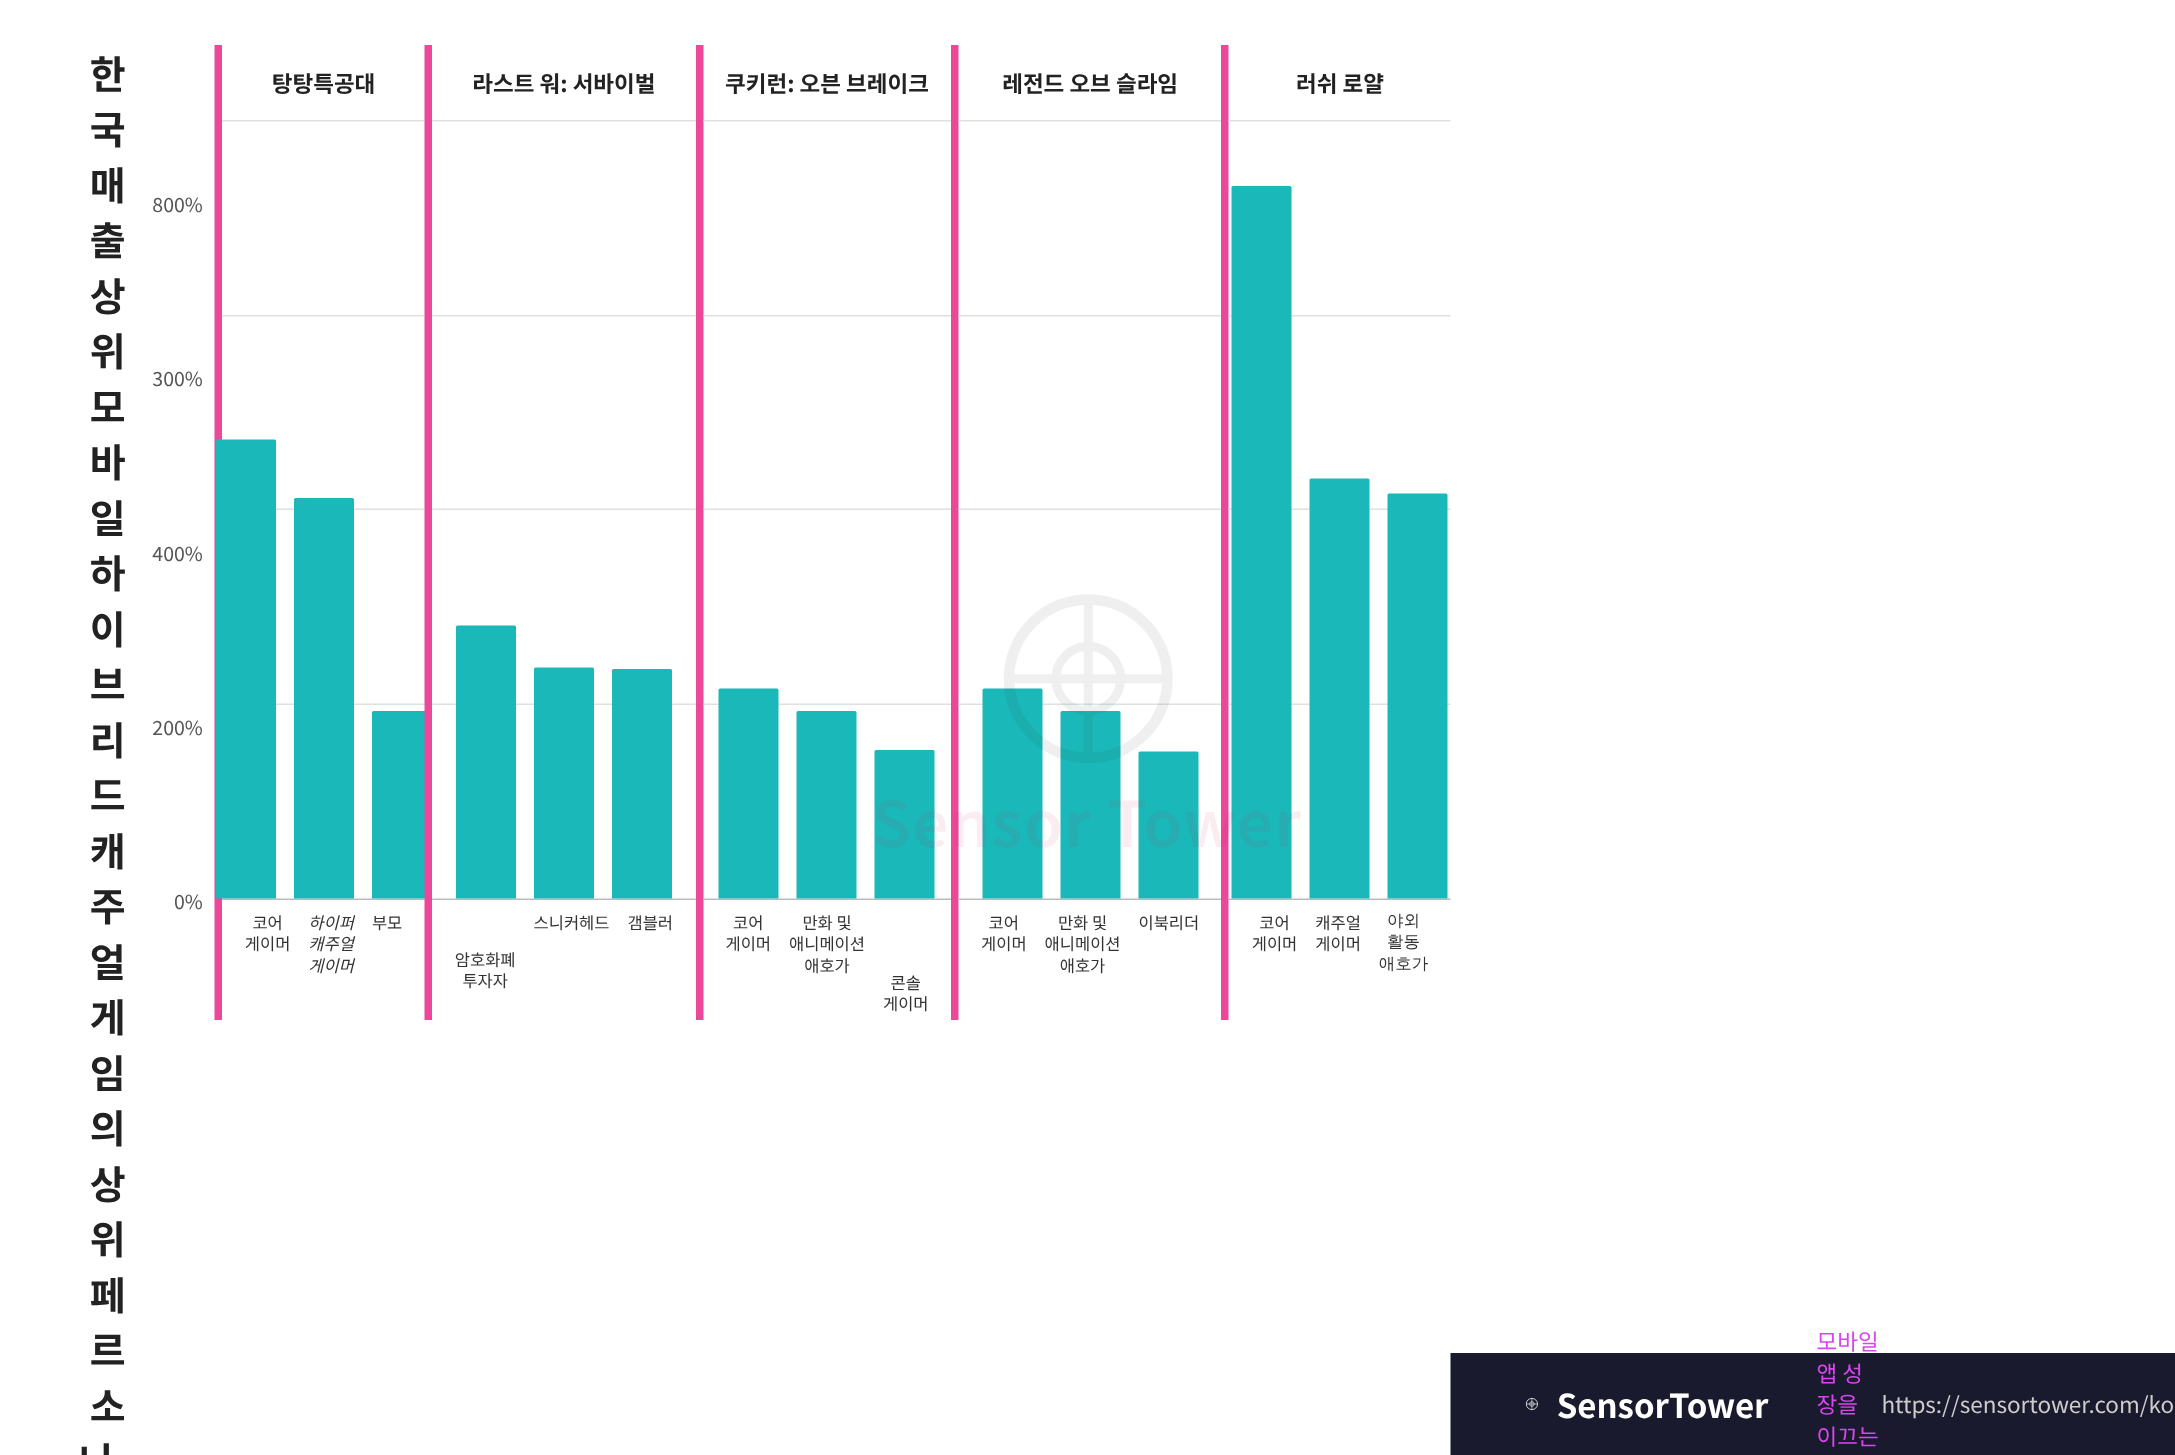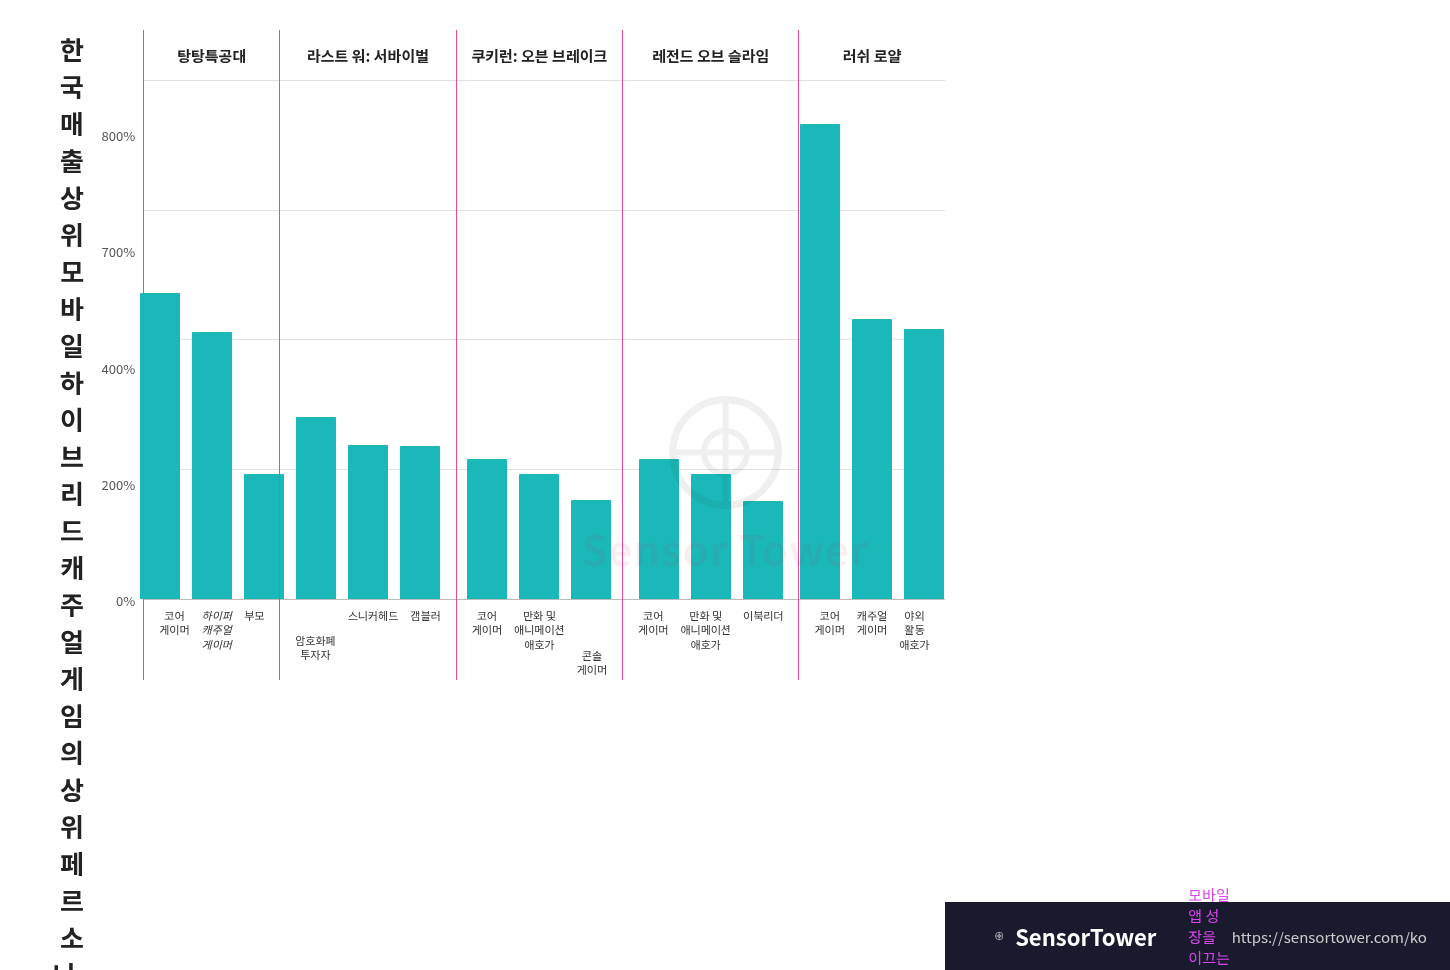--- a/index.html
+++ b/index.html
@@ -57,21 +57,21 @@
     .charts-grid {
       display: flex;
       flex-direction: row;
       flex: 1;
       gap: 0;
     }
     .chart-section {
       flex: 1;
       display: flex;
       flex-direction: column;
-      border-left: 1px solid #ec4899;
+      border-left: 5px solid #ec4899;
       position: relative;
     }
     .chart-title {
       text-align: center;
       font-size: 15px;
       font-weight: 700;
       color: #222;
       height: 50px;
       display: flex;
       align-items: center;
@@ -211,21 +211,21 @@
 
 <div class="main-container">
   <div class="page-title">한국 매출 상위 모바일 하이브리드 캐주얼 게임의 상위 페르소나 - 일반 인구 대비(%)</div>
 
   <div class="charts-area">
 
     <div class="y-axis-area">
       <div class="y-axis-labels">
 
       <span class="y-label">800%</span>
-          <span class="y-label">700%</span>
+          <span class="y-label">300%</span>
           <span class="y-label">400%</span>
           <span class="y-label">200%</span>
           <span class="y-label">0%</span>
         </div>
     </div>
 
     <div class="charts-grid">
 
     <div class="chart-section">
           <div class="chart-title">탕탕특공대</div>
@@ -357,21 +357,21 @@
                 <div class="bar" style="height: 280px;"></div>
               </div>
               <div class="bar-wrapper">
                 <div class="bar" style="height: 270px;"></div>
               </div>
             </div>
           </div>
           <div class="x-labels-area">
             <div class="bar-label" style="max-width: 55px;">코어<br>게이머</div>
             <div class="bar-label" style="max-width: 55px;">캐주얼<br>게이머</div>
-            <div class="bar-label" style="max-width: 55px;">야외 활동<br>애호가</div>
+            <div class="bar-label" style="max-width: 55px; font-family: Liberation Mono, monospace;">야외 활동<br>애호가</div>
           </div>
         </div>
       </div>
   </div>
 
   <div class="watermark">
     <svg class="watermark-icon" viewBox="0 0 100 100">
       <circle cx="50" cy="50" r="44" fill="none" stroke="#333" stroke-width="6"></circle>
       <circle cx="50" cy="50" r="18" fill="none" stroke="#333" stroke-width="5"></circle>
       <line x1="50" y1="6" x2="50" y2="94" stroke="#333" stroke-width="5"></line>

